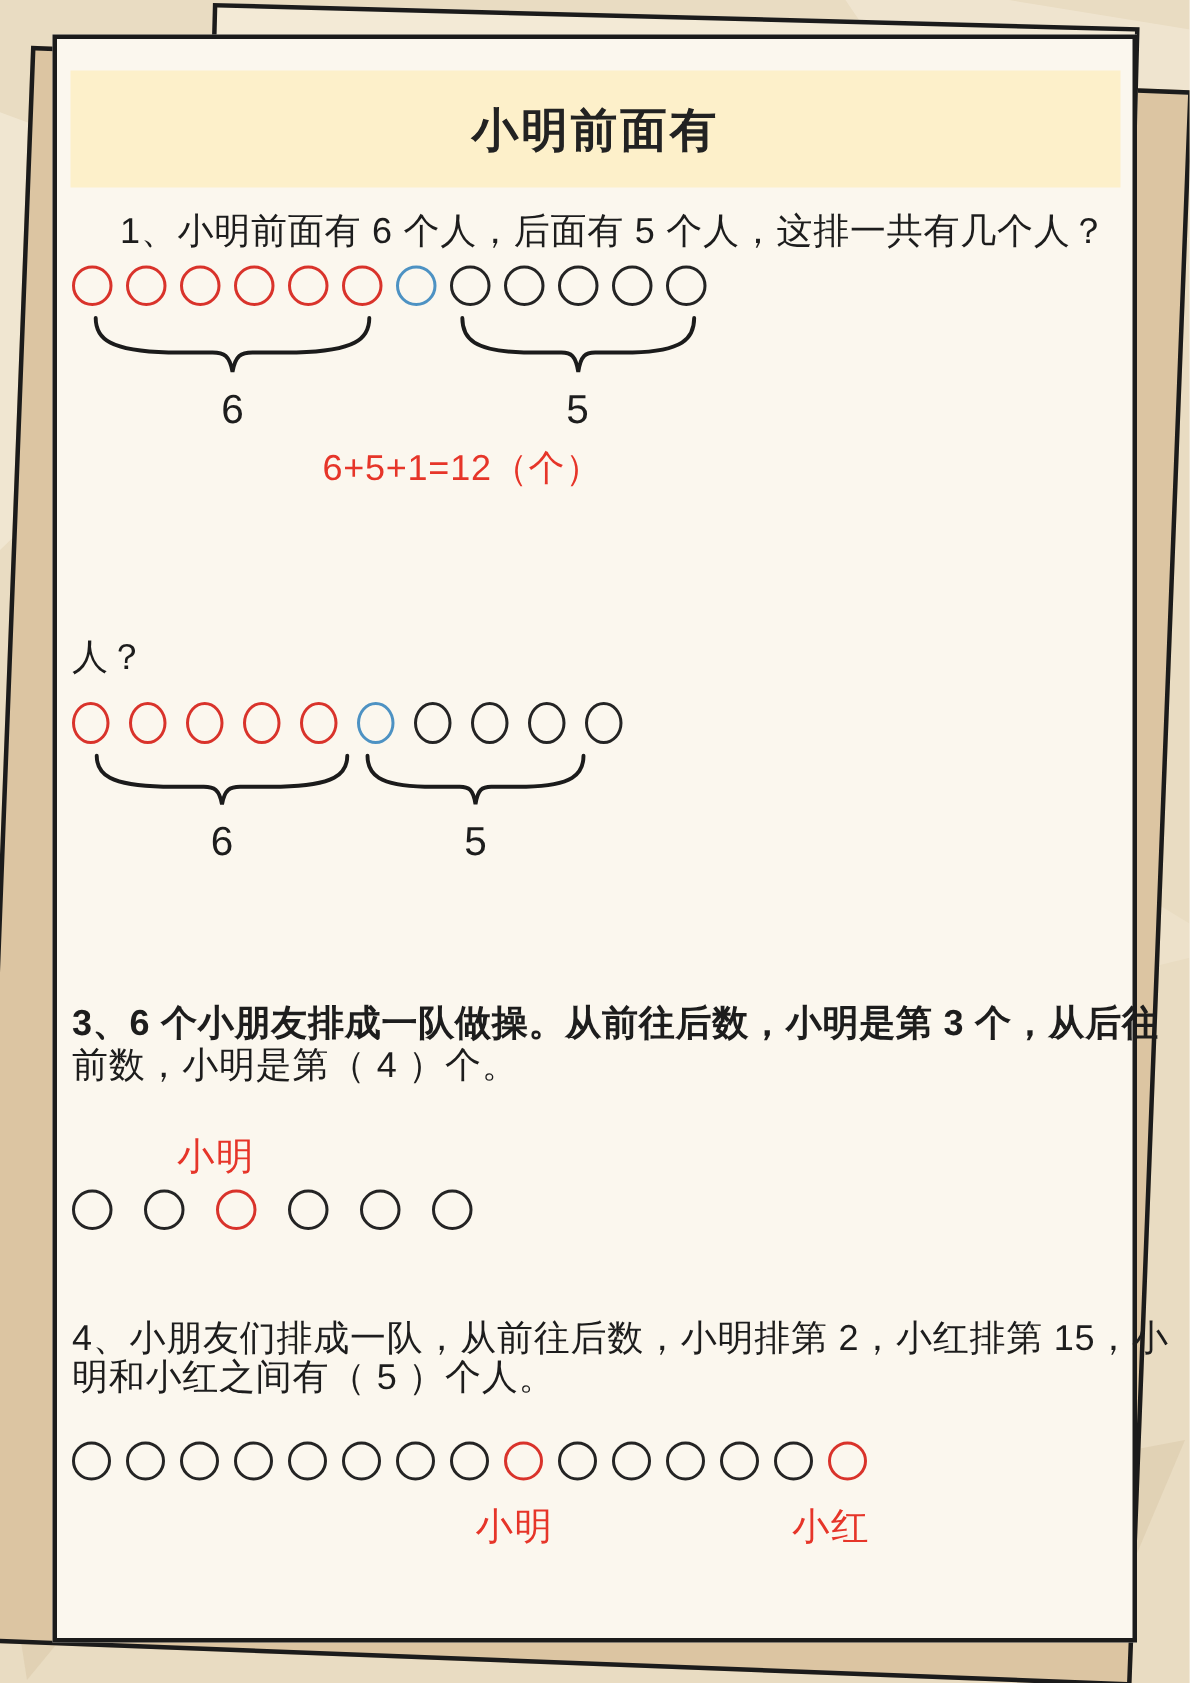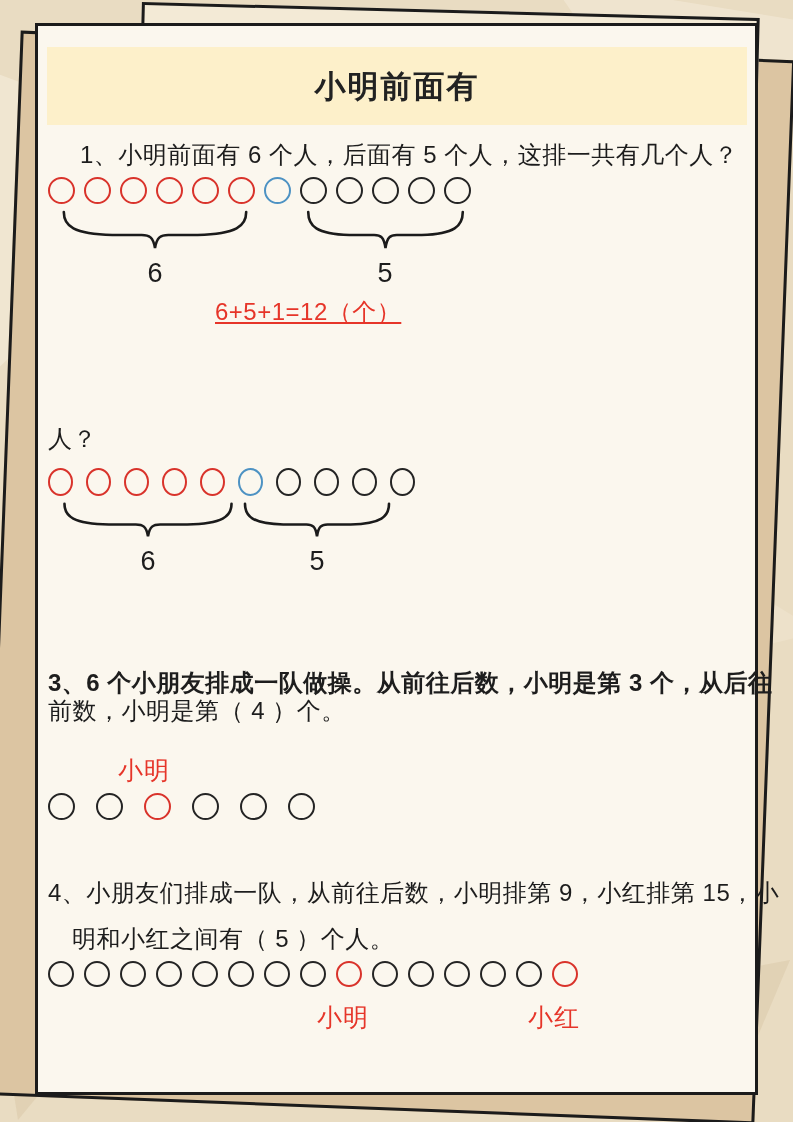--- a/index.html
+++ b/index.html
@@ -82,21 +82,21 @@
       <span class="circle" style="border-color: rgb(36, 36, 36);"></span>
     </div>
   <svg class="brace" style="left:22px;top:184px;" width="190" height="40" viewBox="0 0 200 40" preserveAspectRatio="none">
     <path d="M 4 2 C 4 16 14 24 55 25 L 86 25 C 94 25 98 27 100 38 C 102 27 106 25 114 25 L 145 25 C 186 24 196 16 196 2" vector-effect="non-scaling-stroke"></path>
   </svg>
   <svg class="brace" style="left:267px;top:184px;" width="161" height="40" viewBox="0 0 200 40" preserveAspectRatio="none">
     <path d="M 4 2 C 4 16 14 24 55 25 L 86 25 C 94 25 98 27 100 38 C 102 27 106 25 114 25 L 145 25 C 186 24 196 16 196 2" vector-effect="non-scaling-stroke"></path>
   </svg>
   <div class="gnum" style="left:77px;top:232px;">6</div>
   <div class="gnum" style="left:307px;top:232px;">5</div>
-  <div class="answer" style="left: 177px; top: 270px; color: rgb(230, 53, 41); text-decoration: underline;">6+5+1=12（个）</div>
+  <div class="answer" style="left: 177px; top: 270px; color: rgb(230, 53, 41);">6+5+1=12（个）</div>
 
   <div class="q" style="left:10px;top:396px;">人？</div>
   <div class="row row2" style="left:10px;top:442px;">
       <span class="circle" style="border-color: rgb(217, 51, 43);"></span>
       <span class="circle" style="border-color: rgb(217, 51, 43);"></span>
       <span class="circle" style="border-color: rgb(217, 51, 43);"></span>
       <span class="circle" style="border-color: rgb(217, 51, 43);"></span>
       <span class="circle" style="border-color: rgb(217, 51, 43);"></span>
       <span class="circle" style="border-color: rgb(77, 146, 195);"></span>
       <span class="circle" style="border-color: rgb(36, 36, 36);"></span>
@@ -118,22 +118,22 @@
   <div class="plabel" style="left: 80px; top: 728px; color: rgb(230, 53, 41);">小明</div>
   <div class="row row3" style="left:10px;top:767px;">
       <span class="circle" style="border-color: rgb(36, 36, 36);"></span>
       <span class="circle" style="border-color: rgb(36, 36, 36);"></span>
       <span class="circle" style="border-color: rgb(217, 51, 43);"></span>
       <span class="circle" style="border-color: rgb(36, 36, 36);"></span>
       <span class="circle" style="border-color: rgb(36, 36, 36);"></span>
       <span class="circle" style="border-color: rgb(36, 36, 36);"></span>
     </div>
 
-  <div class="q" style="left:10px;top:850px;">4、小朋友们排成一队，从前往后数，小明排第 9，小红排第 15，小</div>
-  <div class="q" style="left:10px;top:896px;margin-left:24px;">明和小红之间有（ 5 ）个人。</div>
+  <div class="q" style="left:10px;top:850px;">4、小朋友们排成一队，从前往后数，小明排第 2，小红排第 15，小</div>
+  <div class="q" style="left:10px;top:876px;">明和小红之间有（ 5 ）个人。</div>
   <div class="row row4" style="left:10px;top:935px;">
       <span class="circle" style="border-color: rgb(36, 36, 36);"></span>
       <span class="circle" style="border-color: rgb(36, 36, 36);"></span>
       <span class="circle" style="border-color: rgb(36, 36, 36);"></span>
       <span class="circle" style="border-color: rgb(36, 36, 36);"></span>
       <span class="circle" style="border-color: rgb(36, 36, 36);"></span>
       <span class="circle" style="border-color: rgb(36, 36, 36);"></span>
       <span class="circle" style="border-color: rgb(36, 36, 36);"></span>
       <span class="circle" style="border-color: rgb(36, 36, 36);"></span>
       <span class="circle" style="border-color: rgb(217, 51, 43);"></span>

